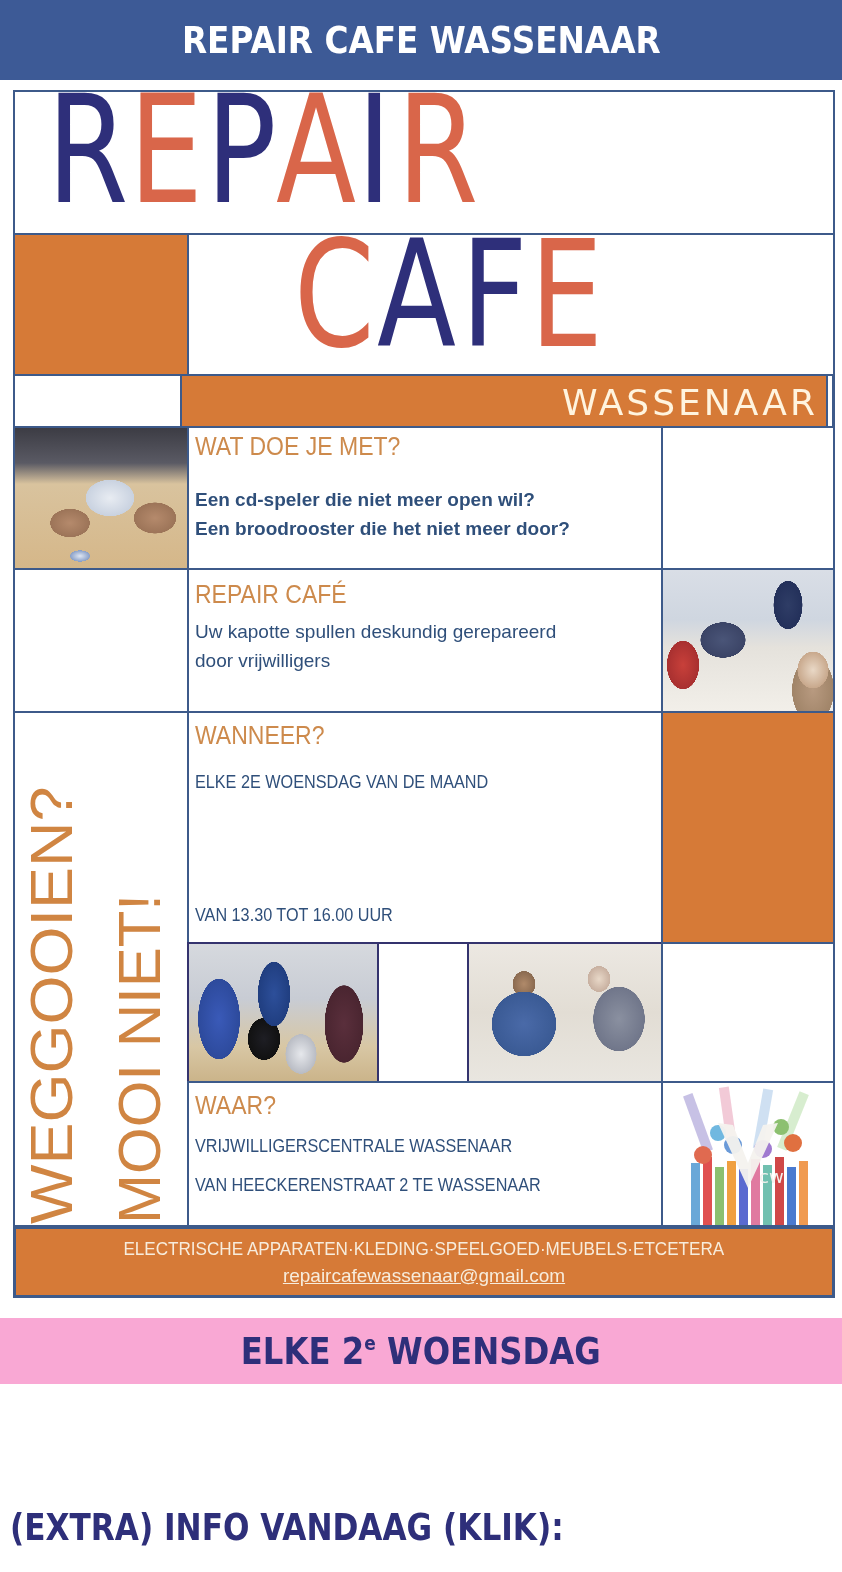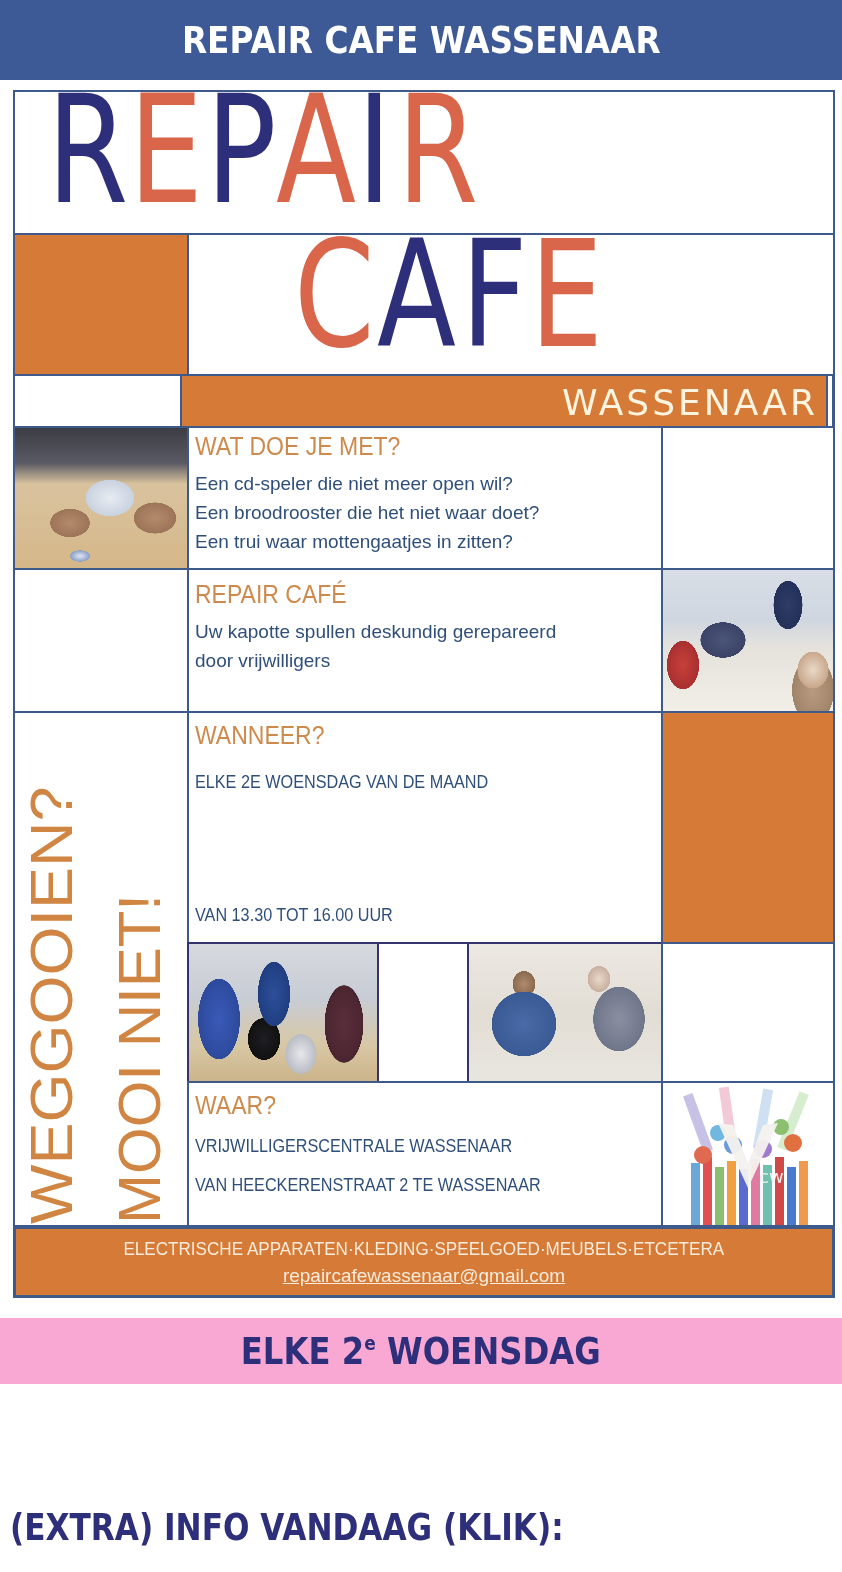--- a/index.html
+++ b/index.html
@@ -107,24 +107,23 @@
 <div class="cell" style="left:13px;top:426px;width:176px;height:144px;">
   <div class="photo" style="left:0;top:0;width:172px;height:140px;background:
     radial-gradient(ellipse 40px 30px at 95px 70px, #e8ecf2 0%, #c9d2e0 60%, transparent 61%),
     radial-gradient(ellipse 30px 22px at 140px 90px, #b58a6c 0%, #9c7458 70%, transparent 71%),
     radial-gradient(ellipse 28px 20px at 55px 95px, #b58a6c 0%, #9c7458 70%, transparent 71%),
     radial-gradient(ellipse 14px 8px at 65px 128px, #dfe6f2 0%, #8aa0c8 70%, transparent 71%),
     linear-gradient(180deg, #3c3c44 0%, #5a5a64 25%, #d9c39e 40%, #d5b789 100%);"></div>
 </div>
 <div class="cell" style="left:187px;top:426px;width:476px;height:144px;padding:4px 0 0 6px;">
   <div class="section-title">WAT DOE JE MET?</div>
-  <div style="margin-top:8px;">
+  <div style="margin-top:24px;font-weight:bold;">
     <div class="body-line">Een cd-speler die niet meer open wil?</div>
-    <div class="body-line">Een broodrooster die het niet waar doet?</div>
-    <div class="body-line">Een trui waar mottengaatjes in zitten?</div>
+    <div class="body-line">Een broodrooster die het niet meer door?</div>
   </div>
 </div>
 <div class="cell" style="left:661px;top:426px;width:174px;height:144px;"></div>
 
 <div class="cell" style="left:13px;top:568px;width:176px;height:145px;"></div>
 <div class="cell" style="left:187px;top:568px;width:476px;height:145px;padding:10px 0 0 6px;">
   <div class="section-title">REPAIR CAFÉ</div>
   <div style="margin-top:8px;">
     <div class="body-line">Uw kapotte spullen deskundig gerepareerd</div>
     <div class="body-line">door vrijwilligers</div>

